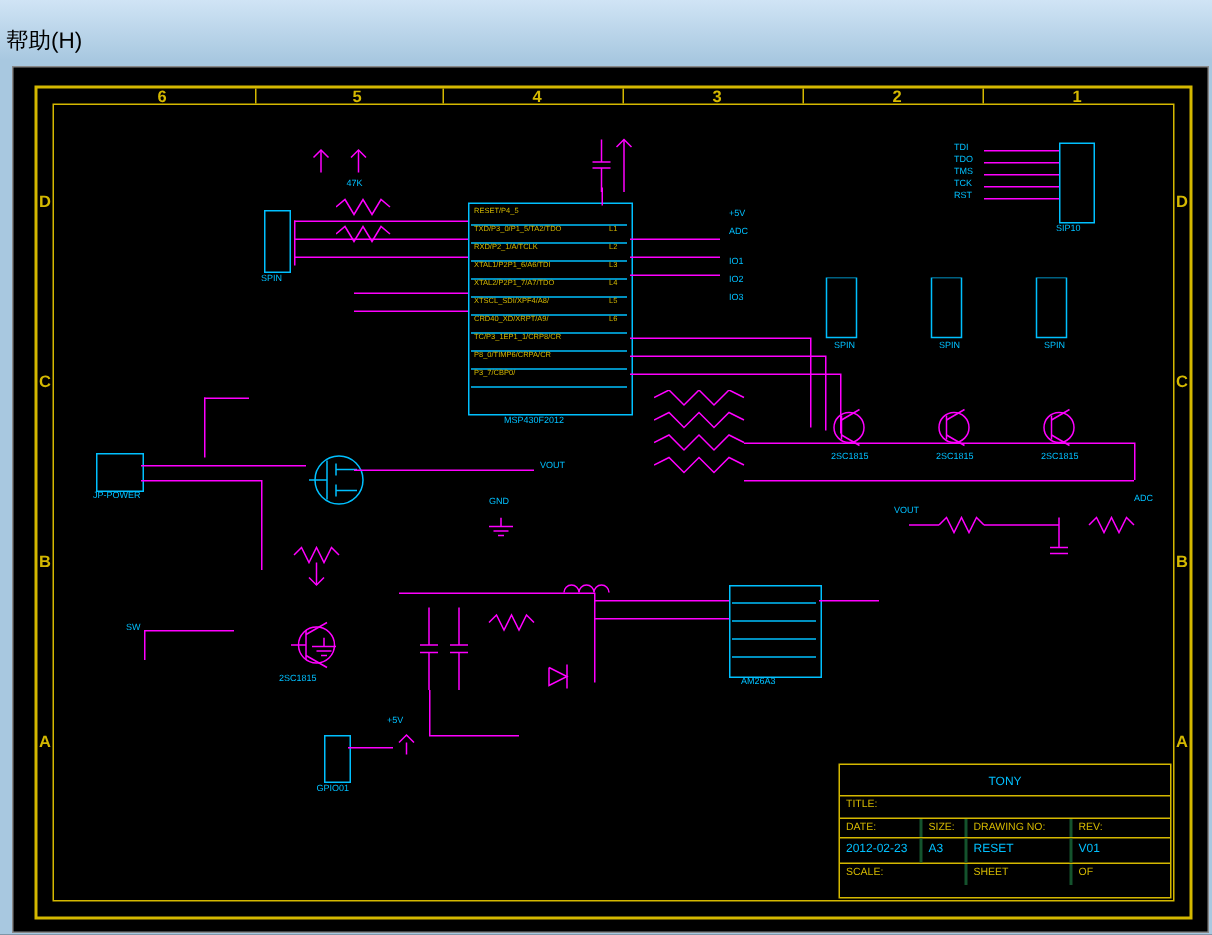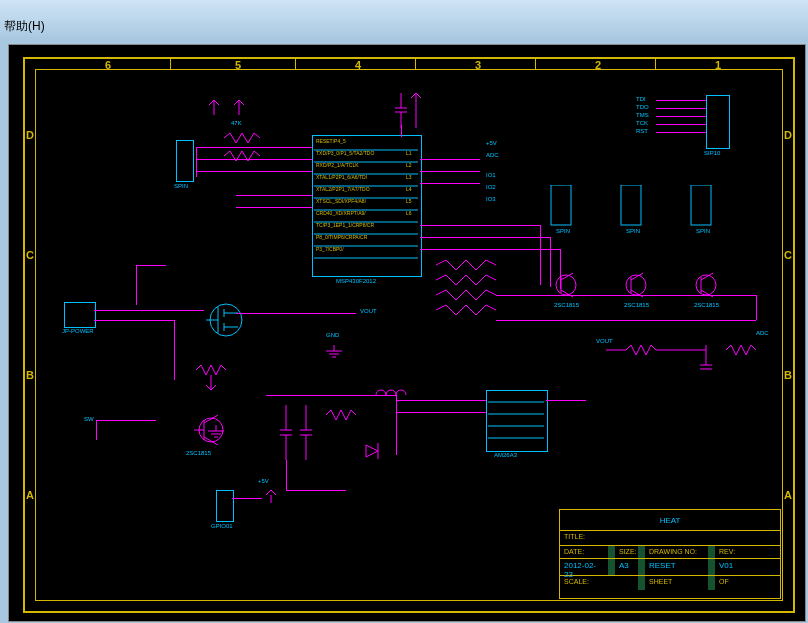--- a/index.html
+++ b/index.html
@@ -1,26 +1,26 @@
 <!DOCTYPE html>
 <html><head>
 <meta charset="utf-8">
 <style>
   html,body{margin:0;padding:0;width:808px;height:623px;background:#a8c8e0;font-family:Arial,sans-serif;overflow:hidden}
-  .menubar{width:100%;height:40px;background:linear-gradient(#d0e4f5,#a8c8e0);font-size:12px;color:#000;padding:18px 0 0 4px;box-sizing:border-box}
+  .menubar{width:100%;height:40px;background:linear-gradient(#d0e4f5,#a8c8e0);font-size:15px;color:#000;padding:18px 0 0 4px;box-sizing:border-box}
   .canvas{position:absolute;left:8px;top:44px;width:796px;height:576px;background:#000;border:1px solid #888}
   .frame{position:absolute;left:14px;top:12px;width:768px;height:552px;border:2px solid #d4b800}
   .inner-frame{position:absolute;left:10px;top:10px;right:10px;bottom:10px;border:1px solid #d4b800}
   .grid-label{position:absolute;color:#d4b800;font-size:11px;font-weight:bold}
   .tick{position:absolute;background:#d4b800}
   
   .titleblock{position:absolute;right:12px;bottom:12px;width:220px;height:88px;border:1px solid #d4b800;font-size:8px;color:#00c0ff}
   .tb-row{border-top:1px solid #d4b800;display:flex}
   .tb-row:first-child{border-top:none}
-  .tb-cell{border-right:7px solid #14532d;padding:2px 4px;box-sizing:border-box}
+  .tb-cell{border-right:2px solid #14532d;padding:2px 4px;box-sizing:border-box}
   .tb-cell:last-child{border-right:none}
   .tb-label{color:#d4b800;font-size:7px}
   
   .sym{position:absolute}
   .wire{position:absolute;background:#ff00ff}
   .wire-h{height:1px}
   .wire-v{width:1px}
   .comp{stroke:#00c0ff;fill:none;stroke-width:1}
   .comp-box{position:absolute;border:1px solid #00c0ff;background:transparent}
   .txt{position:absolute;color:#00c0ff;font-size:6px;white-space:nowrap}
@@ -332,21 +332,21 @@
       <div class="wire wire-v" style="left:60px;top:350px;height:20px"></div>
       <div class="wire wire-h" style="left:60px;top:350px;width:60px"></div>
       <div class="txt" style="left:48px;top:346px">SW</div>
       <div class="wire wire-v" style="left:250px;top:390px;height:30px"></div>
       <div class="wire wire-h" style="left:250px;top:420px;width:60px"></div>
 
     </div>
 
     <div class="titleblock">
       <div class="tb-row" style="height:20px;justify-content:center;align-items:center">
-        <span>HEAT</span>
+        <span>TONY</span>
       </div>
       <div class="tb-row" style="height:14px">
         <div class="tb-cell tb-label" style="width:100%">TITLE:</div>
       </div>
       <div class="tb-row" style="height:12px">
         <div class="tb-cell tb-label" style="width:55px">DATE:</div>
         <div class="tb-cell tb-label" style="width:30px">SIZE:</div>
         <div class="tb-cell tb-label" style="width:70px">DRAWING NO:</div>
         <div class="tb-cell tb-label" style="flex:1">REV:</div>
       </div>

